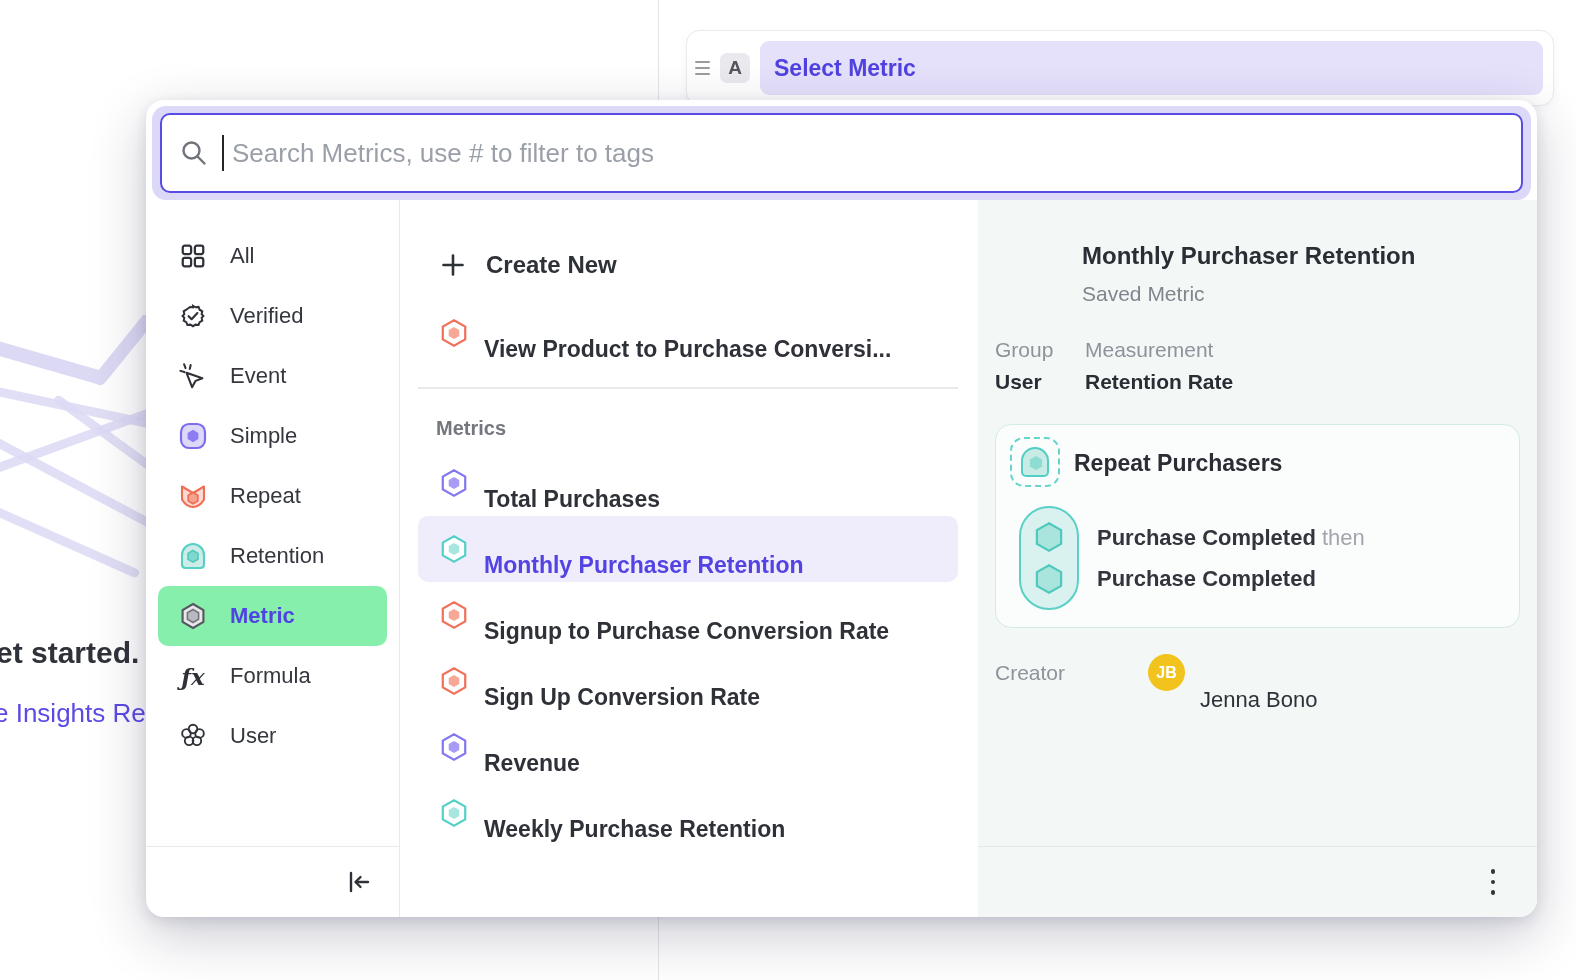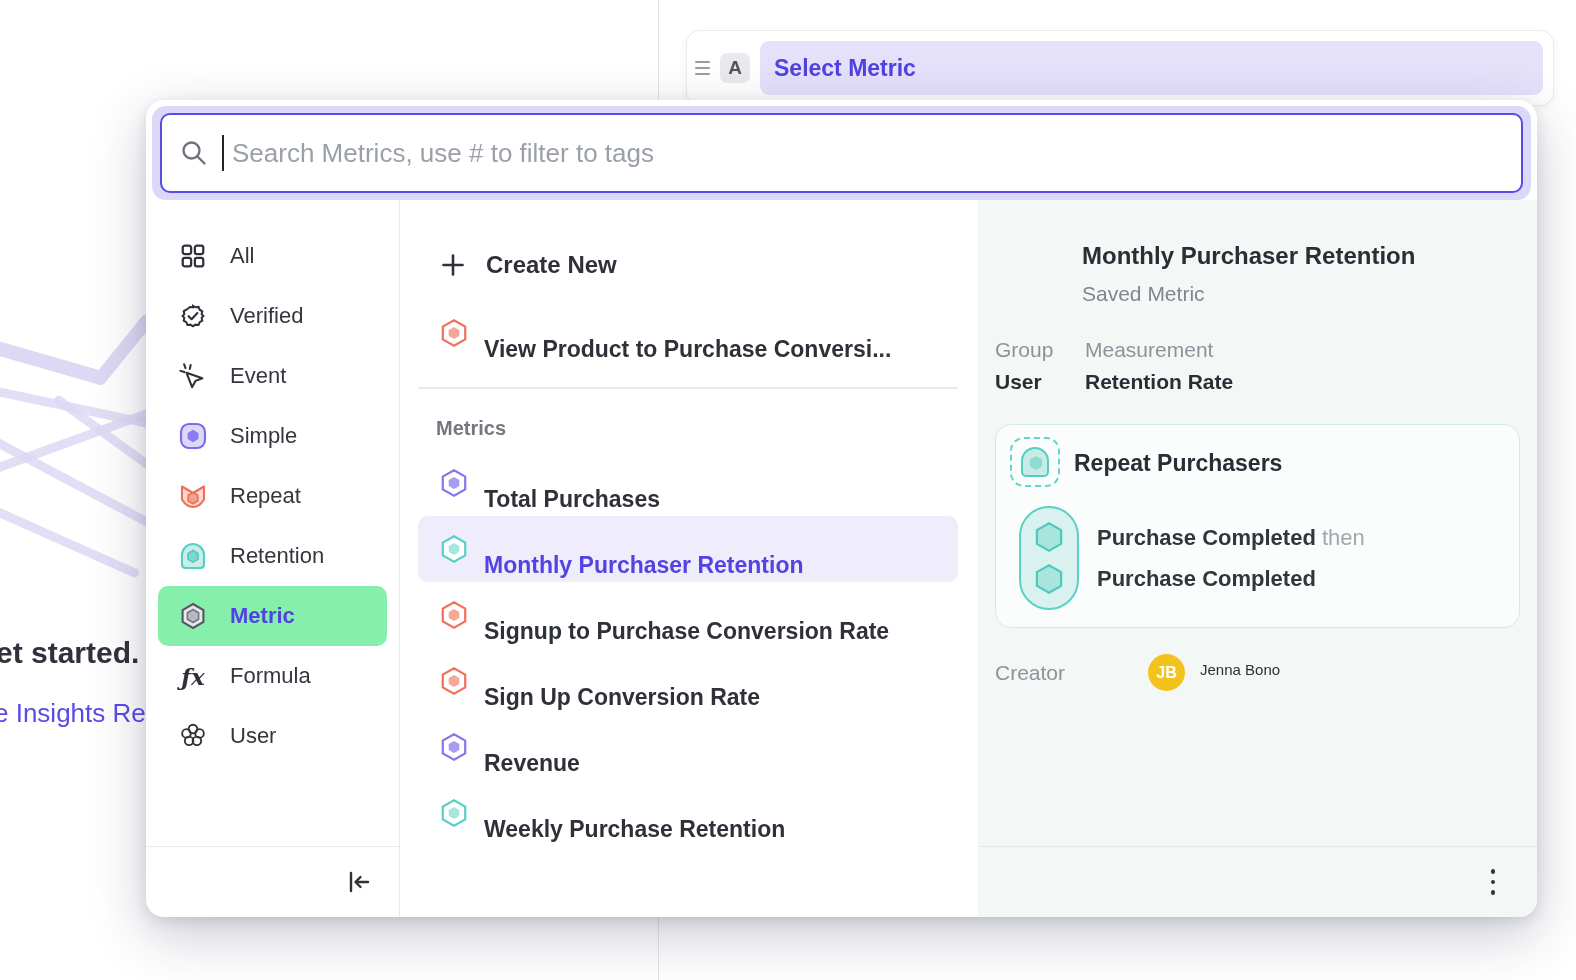--- a/index.html
+++ b/index.html
@@ -104,21 +104,21 @@
     border-radius:30px; }
   .pill .hex-pill.h1 { position:absolute; left:13px; top:14px; }
   .pill .hex-pill.h2 { position:absolute; left:13px; top:56px; }
   .def-line { position:absolute; left:101px; font-size:22px; font-weight:700; color:#33353d; white-space:nowrap; }
   .def-line .conn { font-weight:400; color:#a3a5ac; }
   .def-l1 { top:100px; } .def-l2 { top:141px; }
 
   .creator-label { left:17px; top:461px; font-size:21px; color:#8f929a; }
   .avatar { left:170px; top:454px; width:37px; height:37px; border-radius:50%; background:#f3c31d;
     display:flex; align-items:center; justify-content:center; font-size:16px; font-weight:700; color:#fff; }
-  .creator-name { left:222px; top:461px; font-size:15px; color:#2f3138; }
+  .creator-name { left:222px; top:487px; font-size:22px; color:#2f3138; }
 
   .panel-footer { position:absolute; left:0; bottom:0; width:559px; height:71px; border-top:1px solid #e3e9e8;
     display:flex; align-items:center; justify-content:flex-end; padding-right:42px; }
   .kebab { display:flex; flex-direction:column; gap:6px; cursor:pointer; }
   .kebab i { width:4.5px; height:4.5px; border-radius:50%; background:#33353c; display:block; }
 </style>
 </head>
 <body>
 
 <div id="canvas">

